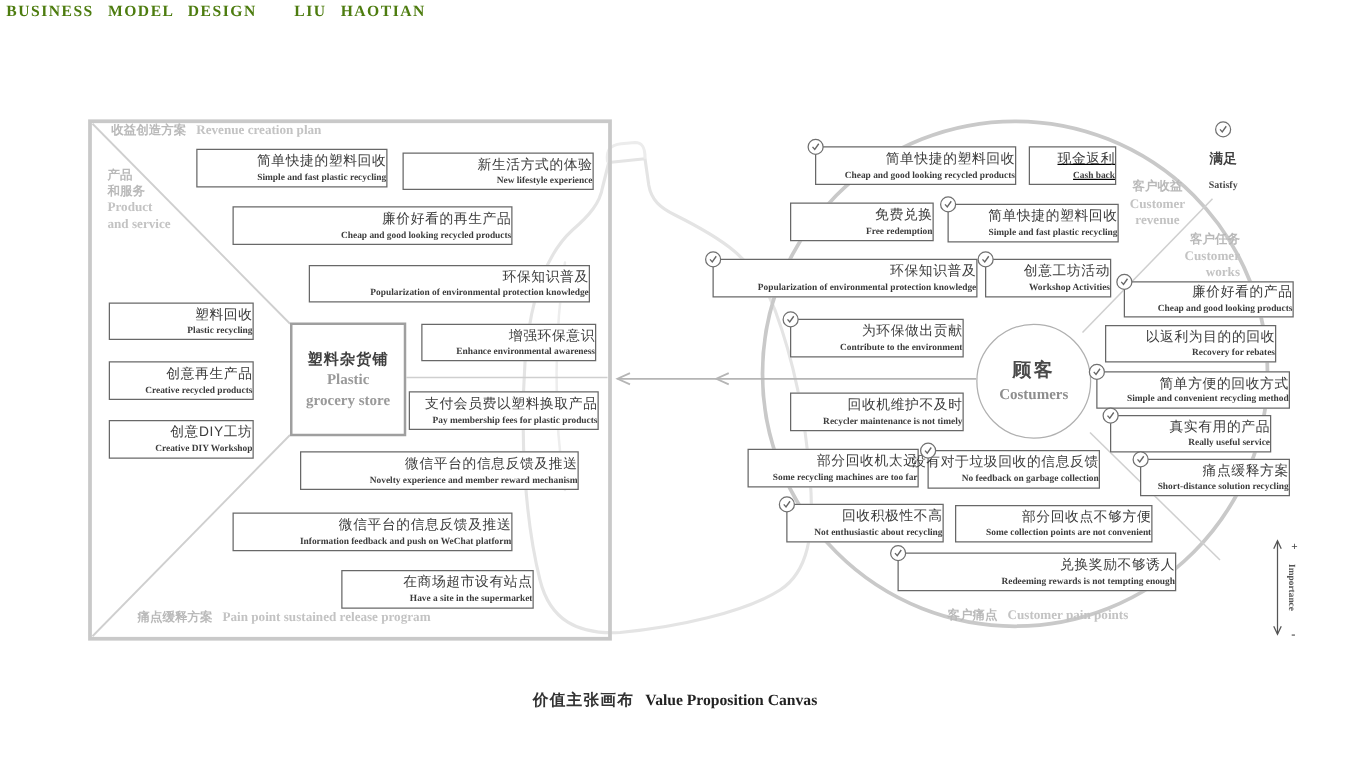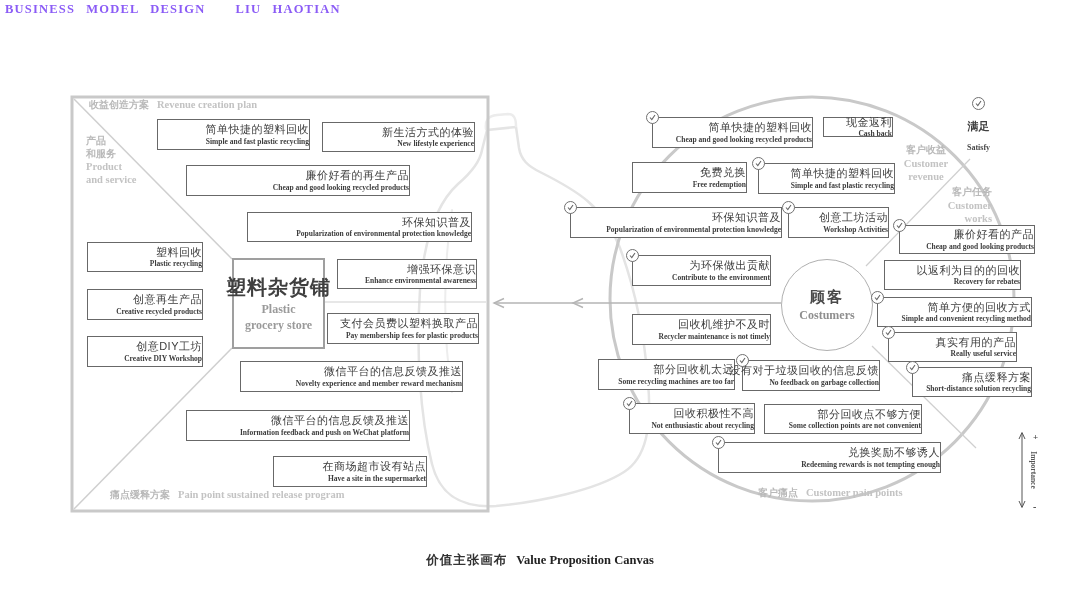--- a/index.html
+++ b/index.html
@@ -3,38 +3,38 @@
 <meta charset="utf-8">
 <style>
   html,body{margin:0;padding:0;background:#fff;}
   .canvas{position:relative;width:1080px;height:608px;background:#fff;overflow:hidden;
           font-family:"Liberation Sans","DejaVu Sans",sans-serif;}
   svg text{font-family:"Liberation Serif","DejaVu Serif",serif;}
 
   
   .header{position:absolute;left:5px;top:2px;display:flex;gap:30px;
           font-family:"Liberation Serif","DejaVu Serif",serif;font-weight:bold;
-          font-size:12.5px;letter-spacing:1.2px;word-spacing:7px;color:#8b5cf6;z-index:8;}
+          font-size:12.5px;letter-spacing:1.2px;word-spacing:7px;color:#4d7c0f;z-index:8;}
 
   
   .vbox{position:absolute;box-sizing:border-box;border:1px solid #686868;background:#fff;
         display:flex;flex-direction:column;align-items:flex-end;justify-content:center;
         text-align:center;line-height:1.2;z-index:5;}
   .vbox .zh{font-size:11px;color:#3c3c3c;letter-spacing:0.5px;white-space:nowrap;}
   .vbox .en{font-family:"Liberation Serif","DejaVu Serif",serif;font-weight:bold;
             font-size:7.5px;color:#3c3c3c;white-space:nowrap;}
   .check{position:absolute;left:-7px;top:-7px;width:13px;height:13px;border-radius:50%;
          border:1px solid #707070;background:#fff;box-sizing:border-box;z-index:7;}
   .check svg{width:100%;height:100%;display:block;}
 
   
   .store-box{position:absolute;left:232px;top:258px;width:93px;height:91px;box-sizing:border-box;
              border:2px solid #9f9f9f;background:#fff;display:flex;flex-direction:column;
              align-items:center;justify-content:center;z-index:5;text-align:center;line-height:1.35;}
-  .store-box .zh{font-size:20px;font-weight:bold;color:#3f3f3f;letter-spacing:1px;white-space:nowrap;}
+  .store-box .zh{font-size:12px;font-weight:bold;color:#3f3f3f;letter-spacing:1px;white-space:nowrap;}
   .store-box .en{font-family:"Liberation Serif","DejaVu Serif",serif;font-weight:bold;
                  font-size:12px;color:#9a9a9a;white-space:nowrap;}
 
   
   .cust-circle{position:absolute;left:781px;top:259px;width:92px;height:92px;border-radius:50%;
                box-sizing:border-box;border:1.5px solid #b0b0b0;background:#fff;display:flex;
                flex-direction:column;align-items:center;justify-content:center;z-index:3;line-height:1.4;}
   .cust-circle .zh{font-size:15px;font-weight:bold;color:#4a4a4a;letter-spacing:2px;}
   .cust-circle .en{font-family:"Liberation Serif","DejaVu Serif",serif;font-weight:bold;
                    font-size:12px;color:#8e8e8e;}
@@ -210,21 +210,21 @@
       </div>
       <div class="vbox" style="left: 652px; top: 117px; width: 161px; height: 31px;">
         <div class="zh">简单快捷的塑料回收</div>
         <div class="en">Cheap and good looking recycled products</div>
         <span class="check">
           <svg viewBox="0 0 11 11">
             <polyline points="3,5.5 4.8,7.5 8,3" fill="none" stroke="#666" stroke-width="1.1"></polyline>
           </svg>
         </span>
       </div>
-      <div class="vbox" style="left: 823px; top: 117px; width: 70px; height: 20px;">
+      <div class="vbox" style="left: 823px; top: 117px; width: 70px; height: 31px; text-decoration: underline;">
         <div class="zh">现金返利</div>
         <div class="en">Cash back</div>
       </div>
       <div class="vbox" style="left: 632px; top: 162px; width: 115px; height: 31px;">
         <div class="zh">免费兑换</div>
         <div class="en">Free redemption</div>
       </div>
       <div class="vbox" style="left: 758px; top: 163px; width: 137px; height: 31px;">
         <div class="zh">简单快捷的塑料回收</div>
         <div class="en">Simple and fast plastic recycling</div>

